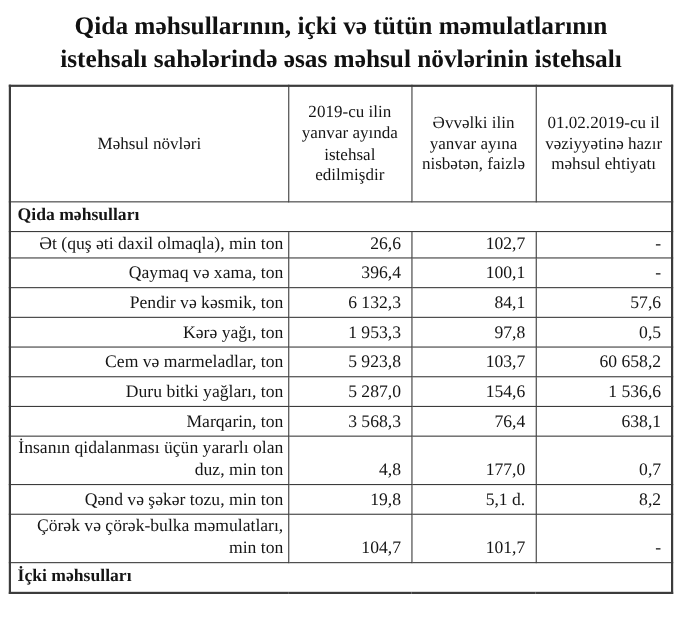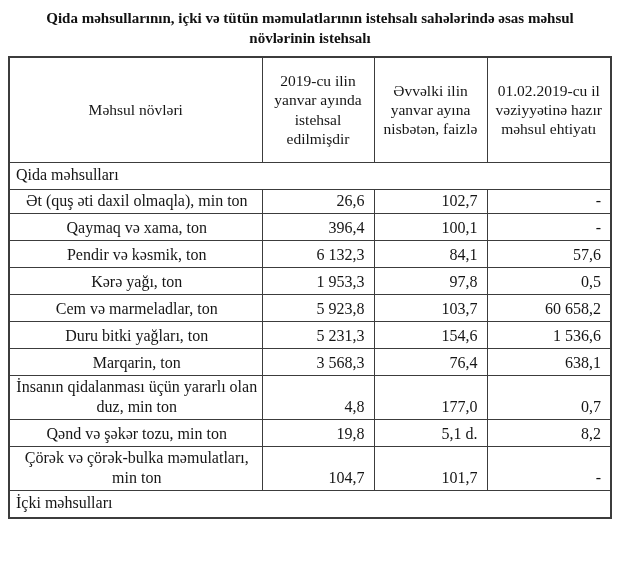--- a/index.html
+++ b/index.html
@@ -9,21 +9,21 @@
   }
   body {
     width: 620px;
     height: 575px;
     overflow: hidden;
     font-family: "Liberation Serif", "DejaVu Serif", serif;
     color: #151515;
   }
   .doc-title {
     font-weight: bold;
-    font-size: 15px;
+    font-size: 23px;
     line-height: 1.32;
     text-align: center;
     padding: 9px 26px 5px 26px;
     color: #111111;
   }
   table.stat-table {
     border-collapse: collapse;
     table-layout: fixed;
     width: 604px;
     margin: 2px 8px 0 8px;
@@ -44,32 +44,32 @@
     overflow: hidden;
   }
   .stat-table th {
     text-align: center;
     font-size: 15.5px;
     padding: 4px 4px;
     height: 96px;
     vertical-align: middle;
   }
   .stat-table td.cell-name {
-    text-align: center;
+    text-align: right;
     vertical-align: bottom;
   }
   .stat-table td.cell-num {
     text-align: right;
     vertical-align: bottom;
     padding-right: 9px;
     padding-left: 16px;
   }
   .stat-table tr.row-single td { height: 23px; }
   .stat-table tr.row-section td {
-    font-weight: normal;
+    font-weight: bold;
     text-align: left;
     height: 23px;
     vertical-align: middle;
   }
 </style>
 </head>
 <body>
 
 <div class="doc-title">Qida məhsullarının, içki və tütün məmulatlarının istehsalı sahələrində əsas məhsul növlərinin istehsalı</div>
 
@@ -117,21 +117,21 @@
       <td class="cell-num">0,5</td>
     </tr>
     <tr class="row-single">
       <td class="cell-name">Cem və marmeladlar, ton</td>
       <td class="cell-num">5 923,8</td>
       <td class="cell-num">103,7</td>
       <td class="cell-num">60 658,2</td>
     </tr>
     <tr class="row-single">
       <td class="cell-name">Duru bitki yağları, ton</td>
-      <td class="cell-num">5 231,3</td>
+      <td class="cell-num">5 287,0</td>
       <td class="cell-num">154,6</td>
       <td class="cell-num">1 536,6</td>
     </tr>
     <tr class="row-single">
       <td class="cell-name">Marqarin, ton</td>
       <td class="cell-num">3 568,3</td>
       <td class="cell-num">76,4</td>
       <td class="cell-num">638,1</td>
     </tr>
     <tr>

